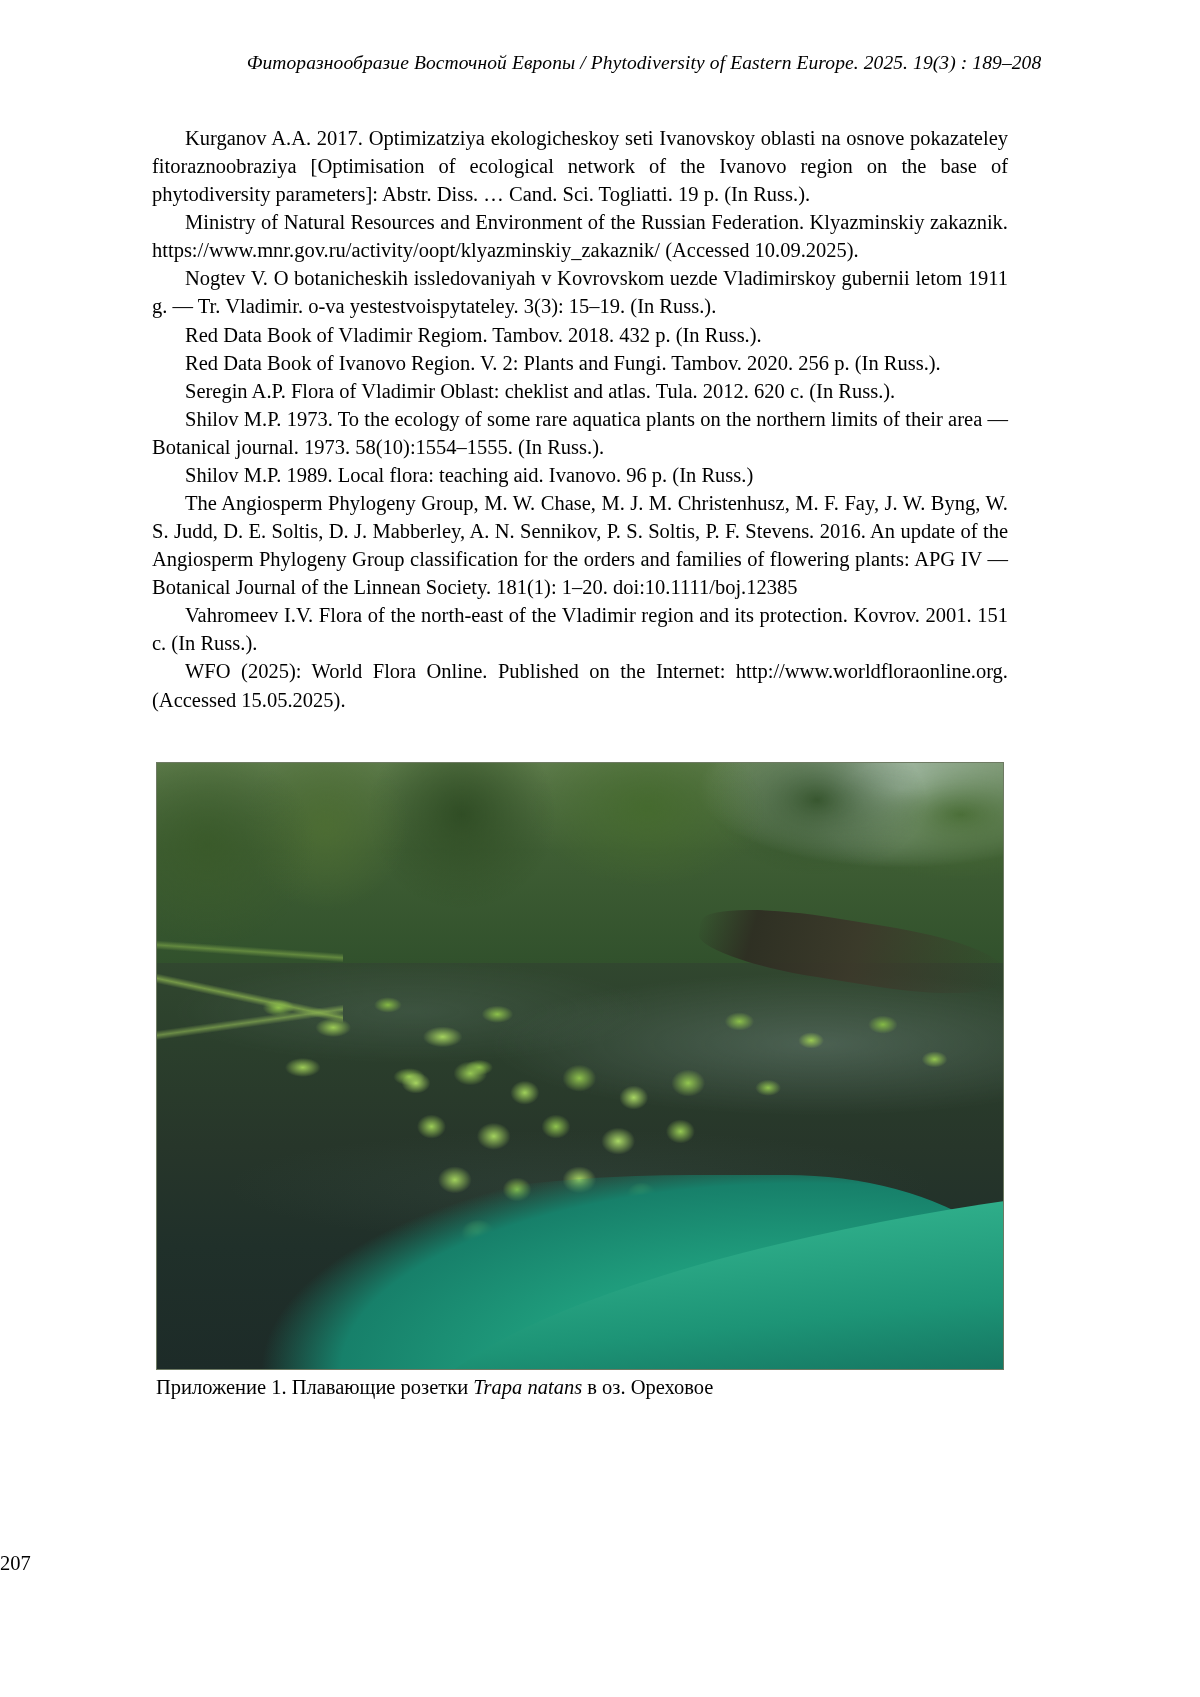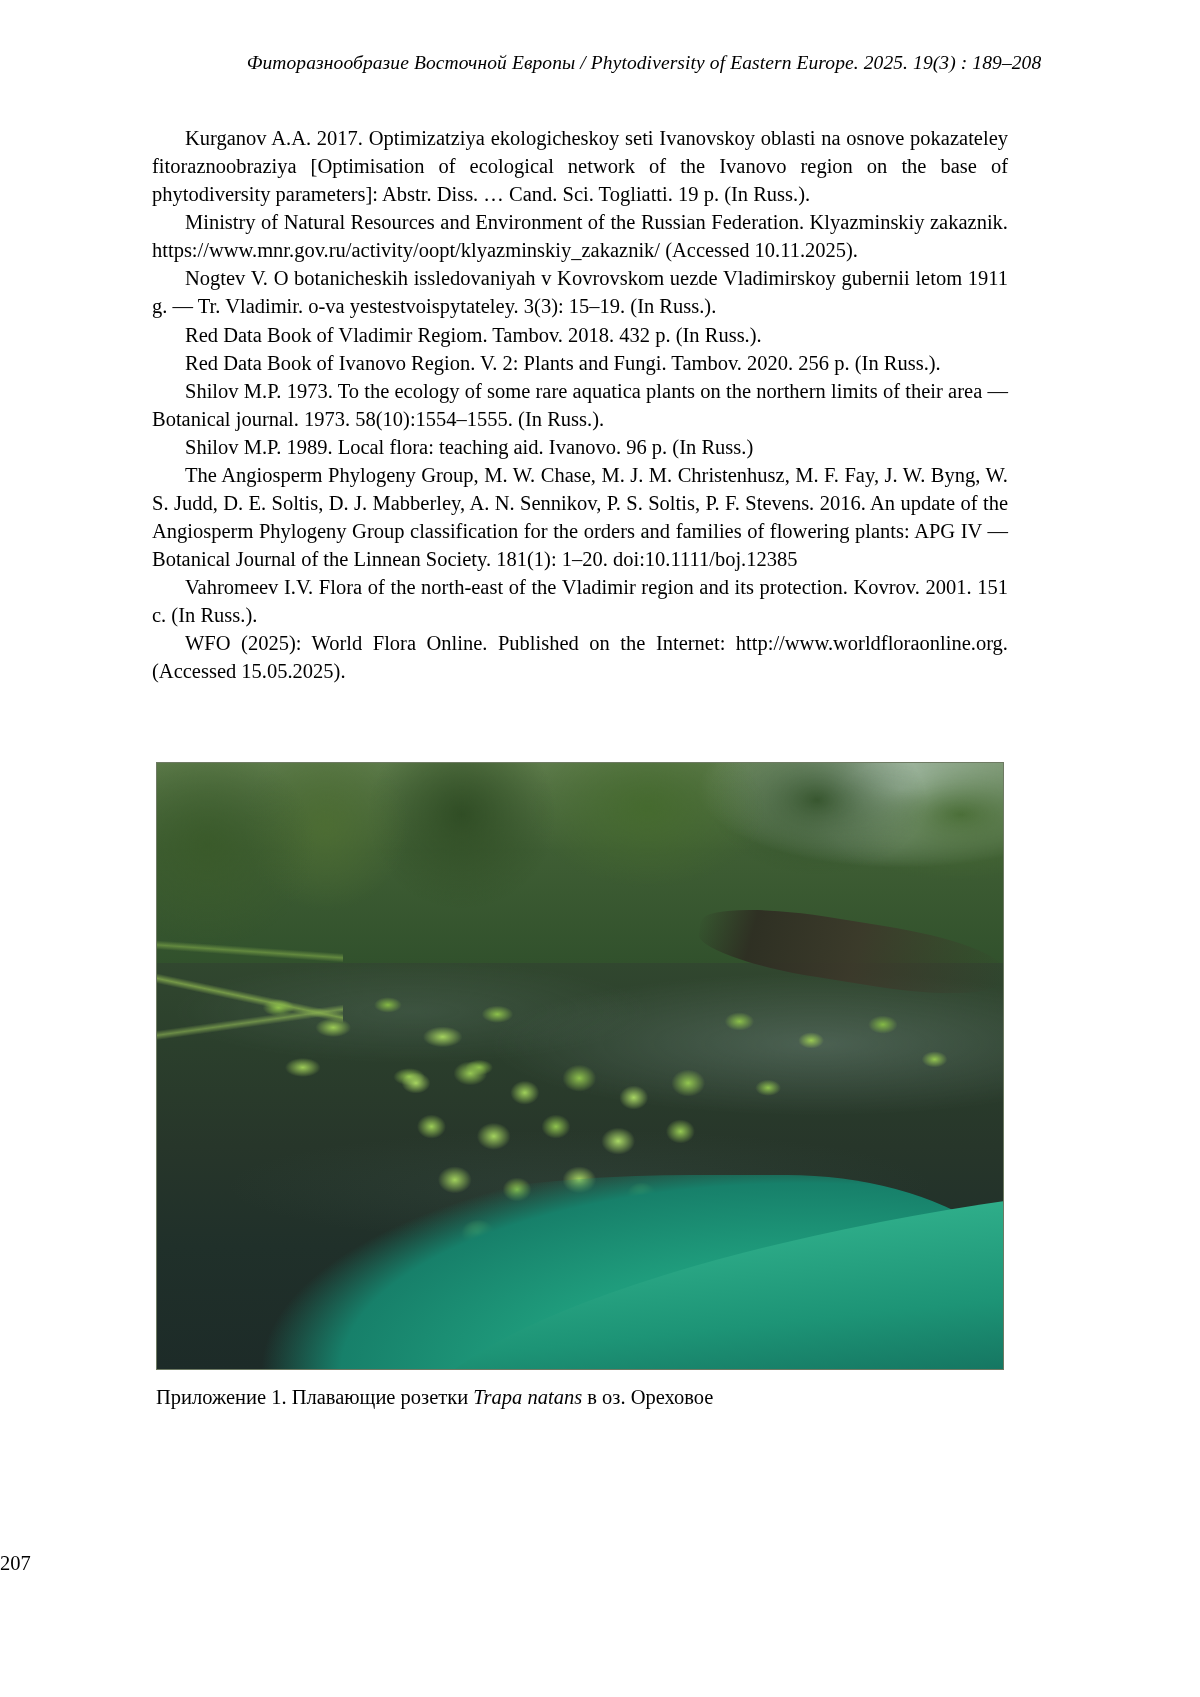--- a/index.html
+++ b/index.html
@@ -171,21 +171,21 @@
       linear-gradient(4deg, rgba(122,160,70,0.0) 66%, rgba(130,172,74,0.6) 68%, rgba(130,172,74,0) 70%);
   }
   .branch {
     position: absolute;
     left: 64%; top: 26%; width: 36%; height: 10%;
     background: linear-gradient(96deg, rgba(40,38,30,0) 0%, rgba(46,44,34,0.9) 18%, rgba(60,56,42,0.9) 52%, rgba(38,36,28,0) 100%);
     transform: rotate(9deg);
     border-radius: 40%;
   }
   .caption {
-    margin-top: 14px;
+    margin-top: 4px;
     font-size: 20.5px;
     line-height: 1.36;
   }
   .caption .line { display: block; }
   .page-number {
     position: absolute;
     left: 0;
     top: 1552px;
     width: 1200px;
     text-align: left;
@@ -195,24 +195,25 @@
 </style>
 </head>
 <body>
 
 <div class="page">
 
   <div class="running-head">Фиторазнообразие Восточной Европы / Phytodiversity of Eastern Europe. 2025. 19(3) : 189–208</div>
 
   <div class="content">
     <p class="ref">Kurganov A.A. 2017. Optimizatziya ekologicheskoy seti Ivanovskoy oblasti na osnove pokazateley fitoraznoobraziya [Optimisation of ecological network of the Ivanovo region on the base of phytodiversity parameters]: Abstr. Diss. … Cand. Sci. Togliatti. 19 p. (In Russ.).</p>
-    <p class="ref">Ministry of Natural Resources and Environment of the Russian Federation. Klyazminskiy zakaznik. https://www.mnr.gov.ru/activity/oopt/klyazminskiy_zakaznik/ (Accessed 10.11.2025).</p>
+    <p class="ref">Ministry of Natural Resources and Environment of the Russian Federation. Klyazminskiy zakaznik. https://www.mnr.gov.ru/activity/oopt/klyazminskiy_zakaznik/ (Accessed 10.09.2025).</p>
     <p class="ref">Nogtev V. O botanicheskih issledovaniyah v Kovrovskom uezde Vladimirskoy gubernii letom 1911 g. — Tr. Vladimir. o-va yestestvoispytateley. 3(3): 15–19. (In Russ.).</p>
     <p class="ref">Red Data Book of Vladimir Regiom. Tambov. 2018. 432 p. (In Russ.).</p>
     <p class="ref">Red Data Book of Ivanovo Region. V. 2: Plants and Fungi. Tambov. 2020. 256 p. (In Russ.).</p>
+    <p class="ref">Seregin A.P. Flora of Vladimir Oblast: cheklist and atlas. Tula. 2012. 620 c. (In Russ.).</p>
     <p class="ref">Shilov M.P. 1973. To the ecology of some rare aquatica plants on the northern limits of their area — Botanical journal. 1973. 58(10):1554–1555. (In Russ.).</p>
     <p class="ref">Shilov M.P. 1989. Local flora: teaching aid. Ivanovo. 96 p. (In Russ.)</p>
     <p class="ref">The Angiosperm Phylogeny Group, M. W. Chase, M. J. M. Christenhusz, M. F. Fay, J. W. Byng, W. S. Judd, D. E. Soltis, D. J. Mabberley, A. N. Sennikov, P. S. Soltis, P. F. Stevens. 2016. An update of the Angiosperm Phylogeny Group classification for the orders and families of flowering plants: APG IV — Botanical Journal of the Linnean Society. 181(1): 1–20. doi:10.1111/boj.12385</p>
     <p class="ref">Vahromeev I.V. Flora of the north-east of the Vladimir region and its protection. Kovrov. 2001. 151 c. (In Russ.).</p>
     <p class="ref">WFO (2025): World Flora Online. Published on the Internet: http://www.worldfloraonline.org. (Accessed 15.05.2025).</p>
   </div>
 
   <div class="figure-wrap">
     <div class="figure">
       <div class="photo-sky"></div>

